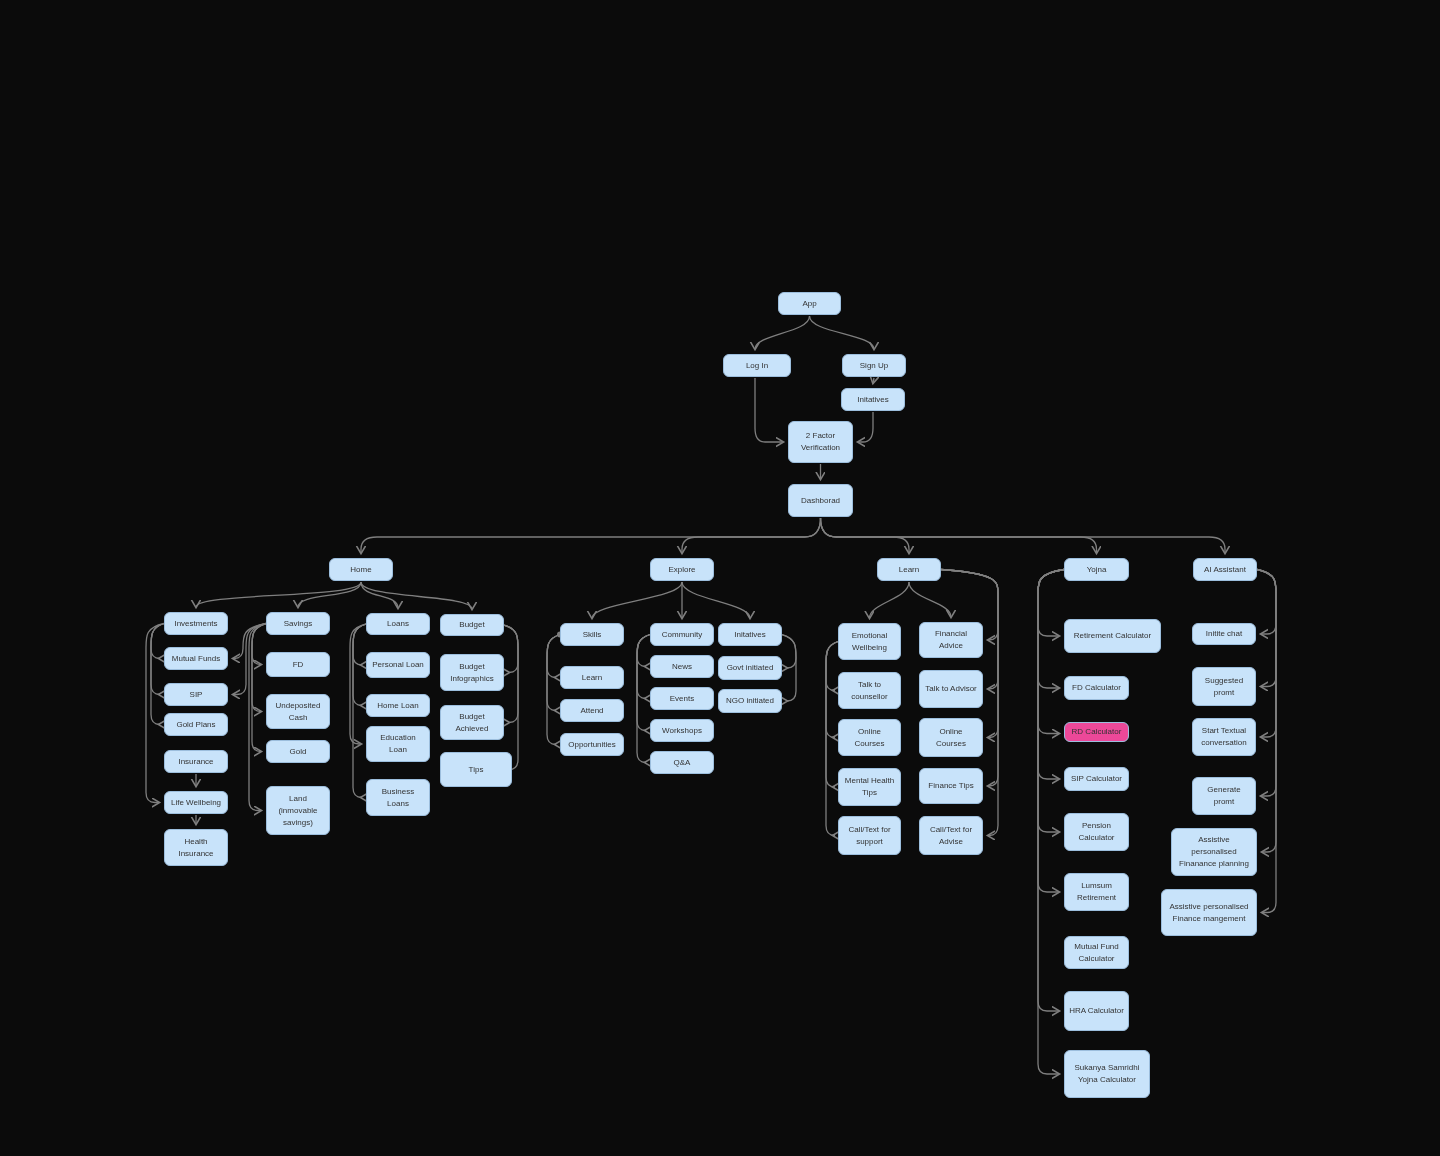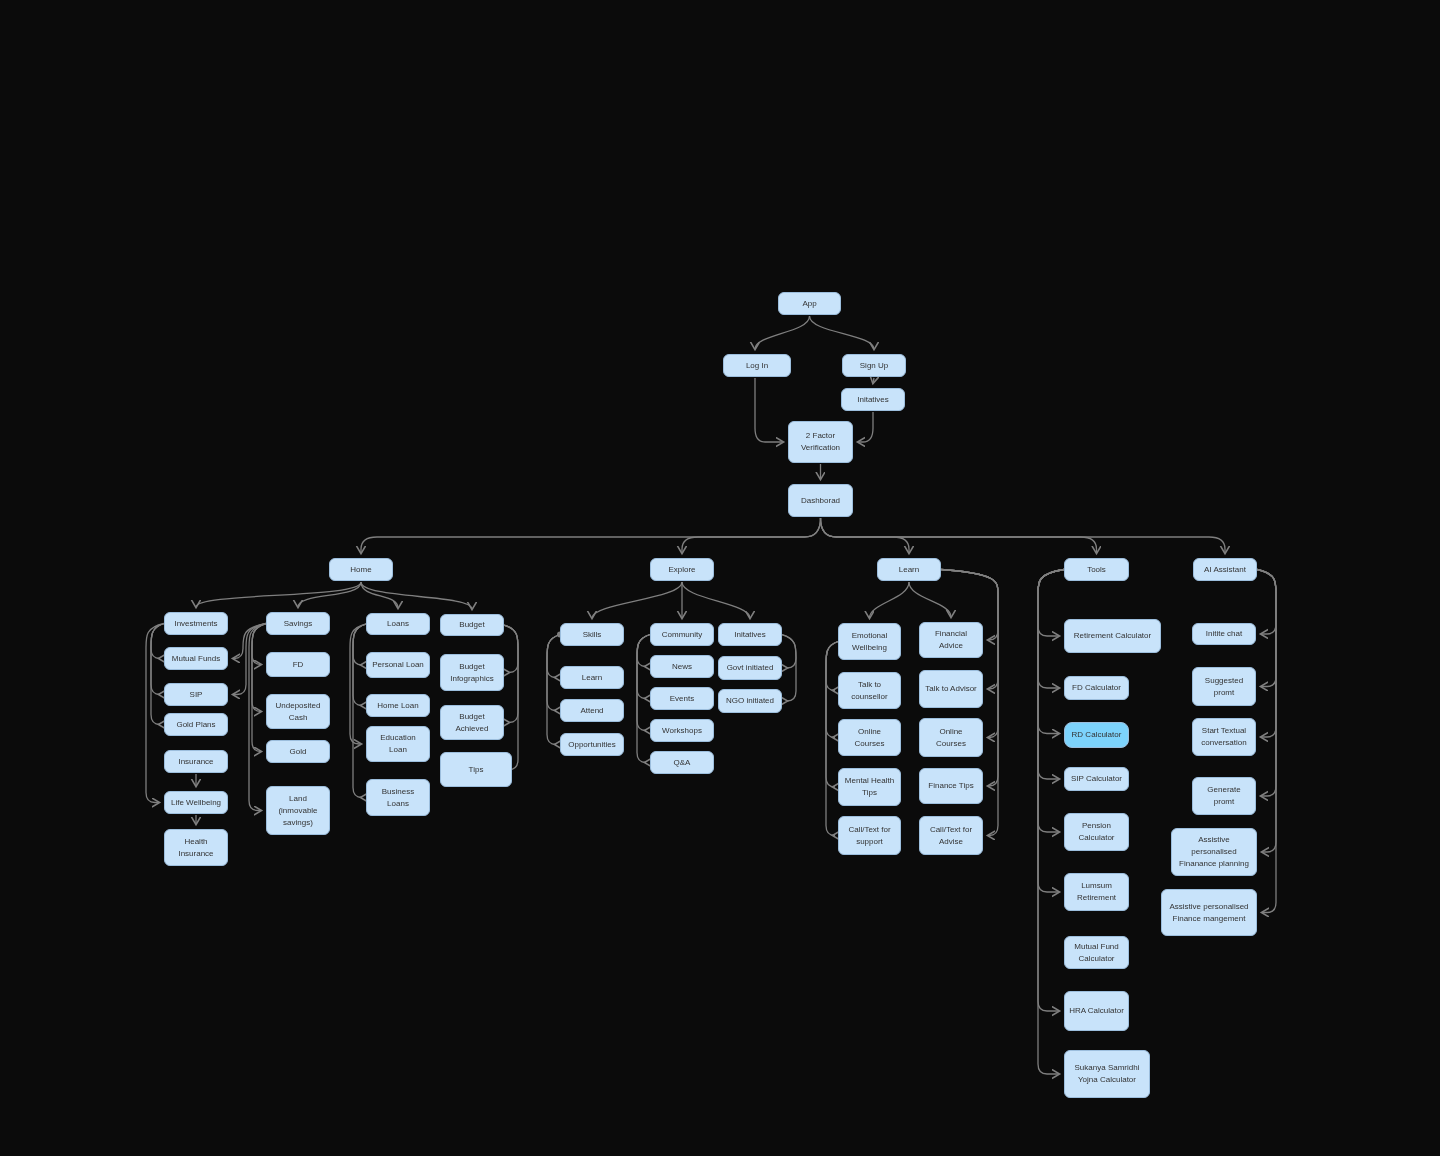--- a/index.html
+++ b/index.html
@@ -137,21 +137,21 @@
   <div id="node-layer">
       <div class="node" style="left: 778px; top: 292px; width: 63px; height: 23px; background: rgb(200, 227, 250); border-color: rgb(156, 190, 221); color: rgb(51, 51, 51);">App</div>
       <div class="node" style="left: 723px; top: 354px; width: 68px; height: 23px; background: rgb(200, 227, 250); border-color: rgb(156, 190, 221); color: rgb(51, 51, 51);">Log In</div>
       <div class="node" style="left: 842px; top: 354px; width: 64px; height: 23px; background: rgb(200, 227, 250); border-color: rgb(156, 190, 221); color: rgb(51, 51, 51);">Sign Up</div>
       <div class="node" style="left: 841px; top: 388px; width: 64px; height: 23px; background: rgb(200, 227, 250); border-color: rgb(156, 190, 221); color: rgb(51, 51, 51);">Initatives</div>
       <div class="node" style="left: 788px; top: 421px; width: 65px; height: 42px; background: rgb(200, 227, 250); border-color: rgb(156, 190, 221); color: rgb(51, 51, 51);">2 Factor Verification</div>
       <div class="node" style="left: 788px; top: 484px; width: 65px; height: 33px; background: rgb(200, 227, 250); border-color: rgb(156, 190, 221); color: rgb(51, 51, 51);">Dashborad</div>
       <div class="node" style="left: 329px; top: 558px; width: 64px; height: 23px; background: rgb(200, 227, 250); border-color: rgb(156, 190, 221); color: rgb(51, 51, 51);">Home</div>
       <div class="node" style="left: 650px; top: 558px; width: 64px; height: 23px; background: rgb(200, 227, 250); border-color: rgb(156, 190, 221); color: rgb(51, 51, 51);">Explore</div>
       <div class="node" style="left: 877px; top: 558px; width: 64px; height: 23px; background: rgb(200, 227, 250); border-color: rgb(156, 190, 221); color: rgb(51, 51, 51);">Learn</div>
-      <div class="node" style="left: 1064px; top: 558px; width: 65px; height: 23px; background: rgb(200, 227, 250); border-color: rgb(156, 190, 221); color: rgb(51, 51, 51);">Tools</div>
+      <div class="node" style="left: 1064px; top: 558px; width: 65px; height: 23px; background: rgb(200, 227, 250); border-color: rgb(156, 190, 221); color: rgb(51, 51, 51);">Yojna</div>
       <div class="node" style="left: 1193px; top: 558px; width: 64px; height: 23px; background: rgb(200, 227, 250); border-color: rgb(156, 190, 221); color: rgb(51, 51, 51);">AI Assistant</div>
       <div class="node" style="left: 164px; top: 612px; width: 64px; height: 23px; background: rgb(200, 227, 250); border-color: rgb(156, 190, 221); color: rgb(51, 51, 51);">Investments</div>
       <div class="node" style="left: 164px; top: 647px; width: 64px; height: 23px; background: rgb(200, 227, 250); border-color: rgb(156, 190, 221); color: rgb(51, 51, 51);">Mutual Funds</div>
       <div class="node" style="left: 164px; top: 683px; width: 64px; height: 23px; background: rgb(200, 227, 250); border-color: rgb(156, 190, 221); color: rgb(51, 51, 51);">SIP</div>
       <div class="node" style="left: 164px; top: 713px; width: 64px; height: 23px; background: rgb(200, 227, 250); border-color: rgb(156, 190, 221); color: rgb(51, 51, 51);">Gold Plans</div>
       <div class="node" style="left: 164px; top: 750px; width: 64px; height: 23px; background: rgb(200, 227, 250); border-color: rgb(156, 190, 221); color: rgb(51, 51, 51);">Insurance</div>
       <div class="node" style="left: 164px; top: 791px; width: 64px; height: 23px; background: rgb(200, 227, 250); border-color: rgb(156, 190, 221); color: rgb(51, 51, 51);">Life Wellbeing</div>
       <div class="node" style="left: 164px; top: 829px; width: 64px; height: 37px; background: rgb(200, 227, 250); border-color: rgb(156, 190, 221); color: rgb(51, 51, 51);">Health Insurance</div>
       <div class="node" style="left: 266px; top: 612px; width: 64px; height: 23px; background: rgb(200, 227, 250); border-color: rgb(156, 190, 221); color: rgb(51, 51, 51);">Savings</div>
       <div class="node" style="left: 266px; top: 652px; width: 64px; height: 25px; background: rgb(200, 227, 250); border-color: rgb(156, 190, 221); color: rgb(51, 51, 51);">FD</div>
@@ -184,21 +184,21 @@
       <div class="node" style="left: 838px; top: 719px; width: 63px; height: 37px; background: rgb(200, 227, 250); border-color: rgb(156, 190, 221); color: rgb(51, 51, 51);">Online Courses</div>
       <div class="node" style="left: 838px; top: 768px; width: 63px; height: 38px; background: rgb(200, 227, 250); border-color: rgb(156, 190, 221); color: rgb(51, 51, 51);">Mental Health Tips</div>
       <div class="node" style="left: 838px; top: 816px; width: 63px; height: 39px; background: rgb(200, 227, 250); border-color: rgb(156, 190, 221); color: rgb(51, 51, 51);">Call/Text for support</div>
       <div class="node" style="left: 919px; top: 622px; width: 64px; height: 36px; background: rgb(200, 227, 250); border-color: rgb(156, 190, 221); color: rgb(51, 51, 51);">Financial Advice</div>
       <div class="node" style="left: 919px; top: 670px; width: 64px; height: 38px; background: rgb(200, 227, 250); border-color: rgb(156, 190, 221); color: rgb(51, 51, 51);">Talk to Advisor</div>
       <div class="node" style="left: 919px; top: 718px; width: 64px; height: 39px; background: rgb(200, 227, 250); border-color: rgb(156, 190, 221); color: rgb(51, 51, 51);">Online Courses</div>
       <div class="node" style="left: 919px; top: 768px; width: 64px; height: 36px; background: rgb(200, 227, 250); border-color: rgb(156, 190, 221); color: rgb(51, 51, 51);">Finance Tips</div>
       <div class="node" style="left: 919px; top: 816px; width: 64px; height: 39px; background: rgb(200, 227, 250); border-color: rgb(156, 190, 221); color: rgb(51, 51, 51);">Call/Text for Advise</div>
       <div class="node" style="left: 1064px; top: 619px; width: 97px; height: 34px; background: rgb(200, 227, 250); border-color: rgb(156, 190, 221); color: rgb(51, 51, 51);">Retirement Calculator</div>
       <div class="node" style="left: 1064px; top: 676px; width: 65px; height: 24px; background: rgb(200, 227, 250); border-color: rgb(156, 190, 221); color: rgb(51, 51, 51);">FD Calculator</div>
-      <div class="node" style="left: 1064px; top: 722px; width: 65px; height: 26px; background: #7dd3fc; border-color: rgb(156, 190, 221); color: rgb(51, 51, 51); border-radius: 8px;">RD Calculator</div>
+      <div class="node" style="left: 1064px; top: 722px; width: 65px; height: 20px; background: #ec4899; border-color: rgb(156, 190, 221); color: rgb(51, 51, 51);">RD Calculator</div>
       <div class="node" style="left: 1064px; top: 767px; width: 65px; height: 24px; background: rgb(200, 227, 250); border-color: rgb(156, 190, 221); color: rgb(51, 51, 51);">SIP Calculator</div>
       <div class="node" style="left: 1064px; top: 813px; width: 65px; height: 38px; background: rgb(200, 227, 250); border-color: rgb(156, 190, 221); color: rgb(51, 51, 51);">Pension Calculator</div>
       <div class="node" style="left: 1064px; top: 873px; width: 65px; height: 38px; background: rgb(200, 227, 250); border-color: rgb(156, 190, 221); color: rgb(51, 51, 51);">Lumsum Retirement</div>
       <div class="node" style="left: 1064px; top: 936px; width: 65px; height: 33px; background: rgb(200, 227, 250); border-color: rgb(156, 190, 221); color: rgb(51, 51, 51);">Mutual Fund Calculator</div>
       <div class="node" style="left: 1064px; top: 991px; width: 65px; height: 40px; background: rgb(200, 227, 250); border-color: rgb(156, 190, 221); color: rgb(51, 51, 51);">HRA Calculator</div>
       <div class="node" style="left: 1064px; top: 1050px; width: 86px; height: 48px; background: rgb(200, 227, 250); border-color: rgb(156, 190, 221); color: rgb(51, 51, 51);">Sukanya Samridhi Yojna Calculator</div>
       <div class="node" style="left: 1192px; top: 623px; width: 64px; height: 22px; background: rgb(200, 227, 250); border-color: rgb(156, 190, 221); color: rgb(51, 51, 51);">Initite chat</div>
       <div class="node" style="left: 1192px; top: 667px; width: 64px; height: 39px; background: rgb(200, 227, 250); border-color: rgb(156, 190, 221); color: rgb(51, 51, 51);">Suggested promt</div>
       <div class="node" style="left: 1192px; top: 718px; width: 64px; height: 38px; background: rgb(200, 227, 250); border-color: rgb(156, 190, 221); color: rgb(51, 51, 51);">Start Textual conversation</div>
       <div class="node" style="left: 1192px; top: 777px; width: 64px; height: 38px; background: rgb(200, 227, 250); border-color: rgb(156, 190, 221); color: rgb(51, 51, 51);">Generate promt</div>

